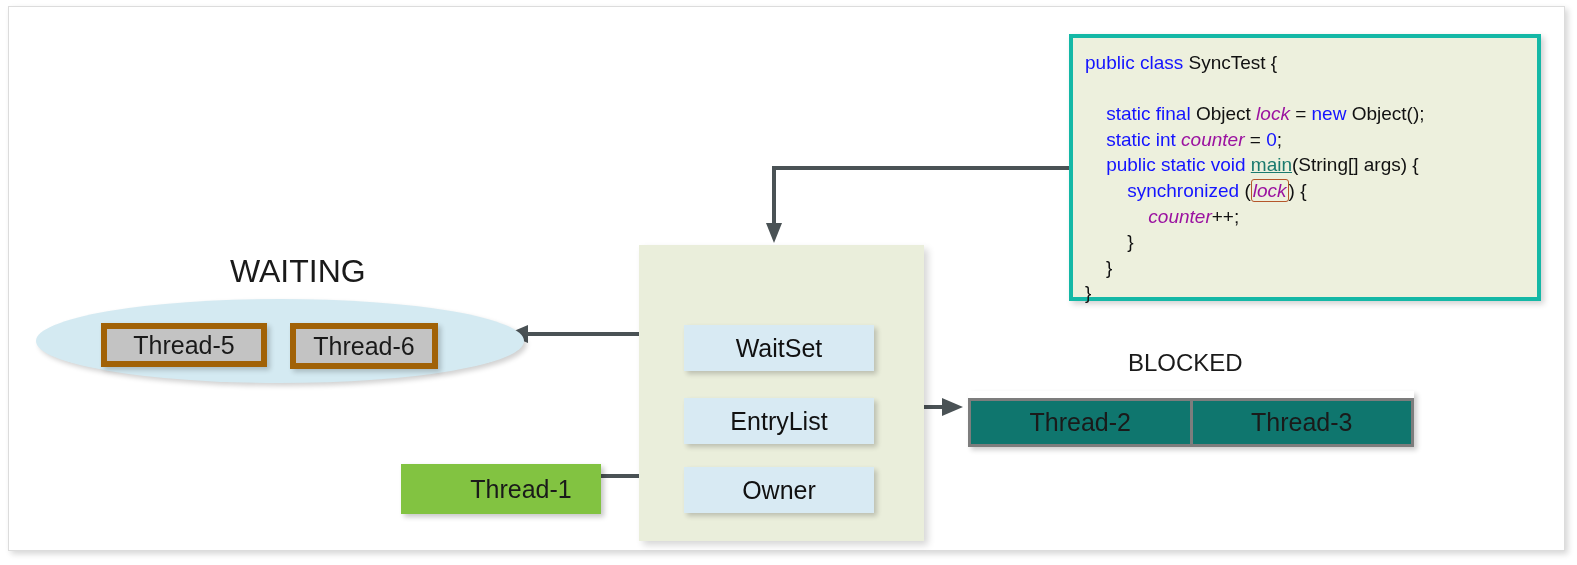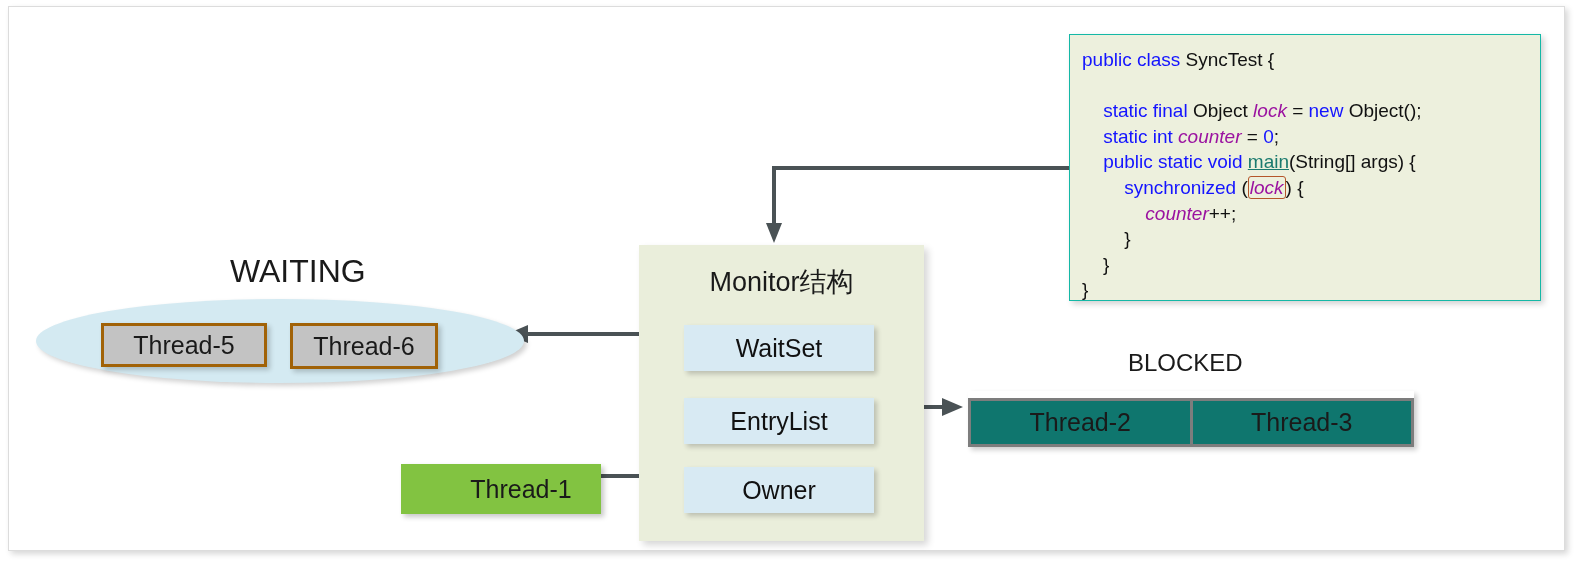--- a/index.html
+++ b/index.html
@@ -51,21 +51,21 @@
   #waiting-label {
     left: 221px;
     top: 246px;
     font-size: 32px;
   }
 
   
   .thread-box {
     position: absolute;
     background: #c3c3c3;
-    border: 3px solid #a16207;
+    border: 6px solid #a16207;
     box-sizing: border-box;
     display: flex;
     align-items: center;
     justify-content: center;
     font-size: 25px;
     color: #1a1a1a;
     box-shadow: 3px 3px 5px rgba(0,0,0,0.20);
   }
   #thread5 { left: 92px;  top: 316px; width: 166px; height: 44px; }
   #thread6 { left: 281px; top: 316px; width: 148px; height: 46px; }
@@ -154,21 +154,21 @@
   }
 
   
   #code-panel {
     position: absolute;
     left: 1060px;
     top: 27px;
     width: 472px;
     height: 267px;
     background: #edf0dd;
-    border: 1px solid #14b8a6;
+    border: 4px solid #14b8a6;
     box-sizing: border-box;
     box-shadow: 3px 3px 6px rgba(0,0,0,0.18);
     padding: 12px 0 0 12px;
     font-family: "Liberation Sans", sans-serif;
     font-size: 19px;
     line-height: 25.6px;
     color: #111111;
     white-space: pre;
   }
   .kw   { color: #1414ff; }
@@ -228,21 +228,20 @@
     <div class="thread-box" id="thread6">Thread-6</div>
 
     <div class="lbl" id="blocked-label">BLOCKED</div>
 
     <div id="blocked-group">
       <div class="thread-cell">Thread-2</div>
       <div class="thread-cell">Thread-3</div>
     </div>
 
     <div id="monitor-panel">
-      <div id="monitor-title">Monitor结构</div>
 
       <div class="monitor-item" id="waitset-box">WaitSet</div>
       <div class="monitor-item" id="entrylist-box">EntryList</div>
       <div class="monitor-item" id="owner-box">Owner</div>
     </div>
 
     <div id="thread1">Thread-1</div>
 
     <div id="code-panel"><div><span class="kw">public class </span><span>SyncTest {</span></div><div>&nbsp;</div><div><span>    </span><span class="kw">static final </span><span>Object </span><span class="fld">lock</span><span> = </span><span class="kw">new </span><span>Object();</span></div><div><span>    </span><span class="kw">static int </span><span class="fld">counter</span><span> = </span><span class="num">0</span><span>;</span></div><div><span>    </span><span class="kw">public static void </span><span class="fn">main</span><span>(String[] args) {</span></div><div><span>        </span><span class="kw">synchronized </span><span>(</span><span class="fld hl">lock</span><span>) {</span></div><div><span>            </span><span class="fld">counter</span><span>++;</span></div><div><span>        }</span></div><div><span>    }</span></div><div><span>}</span></div></div>
 

